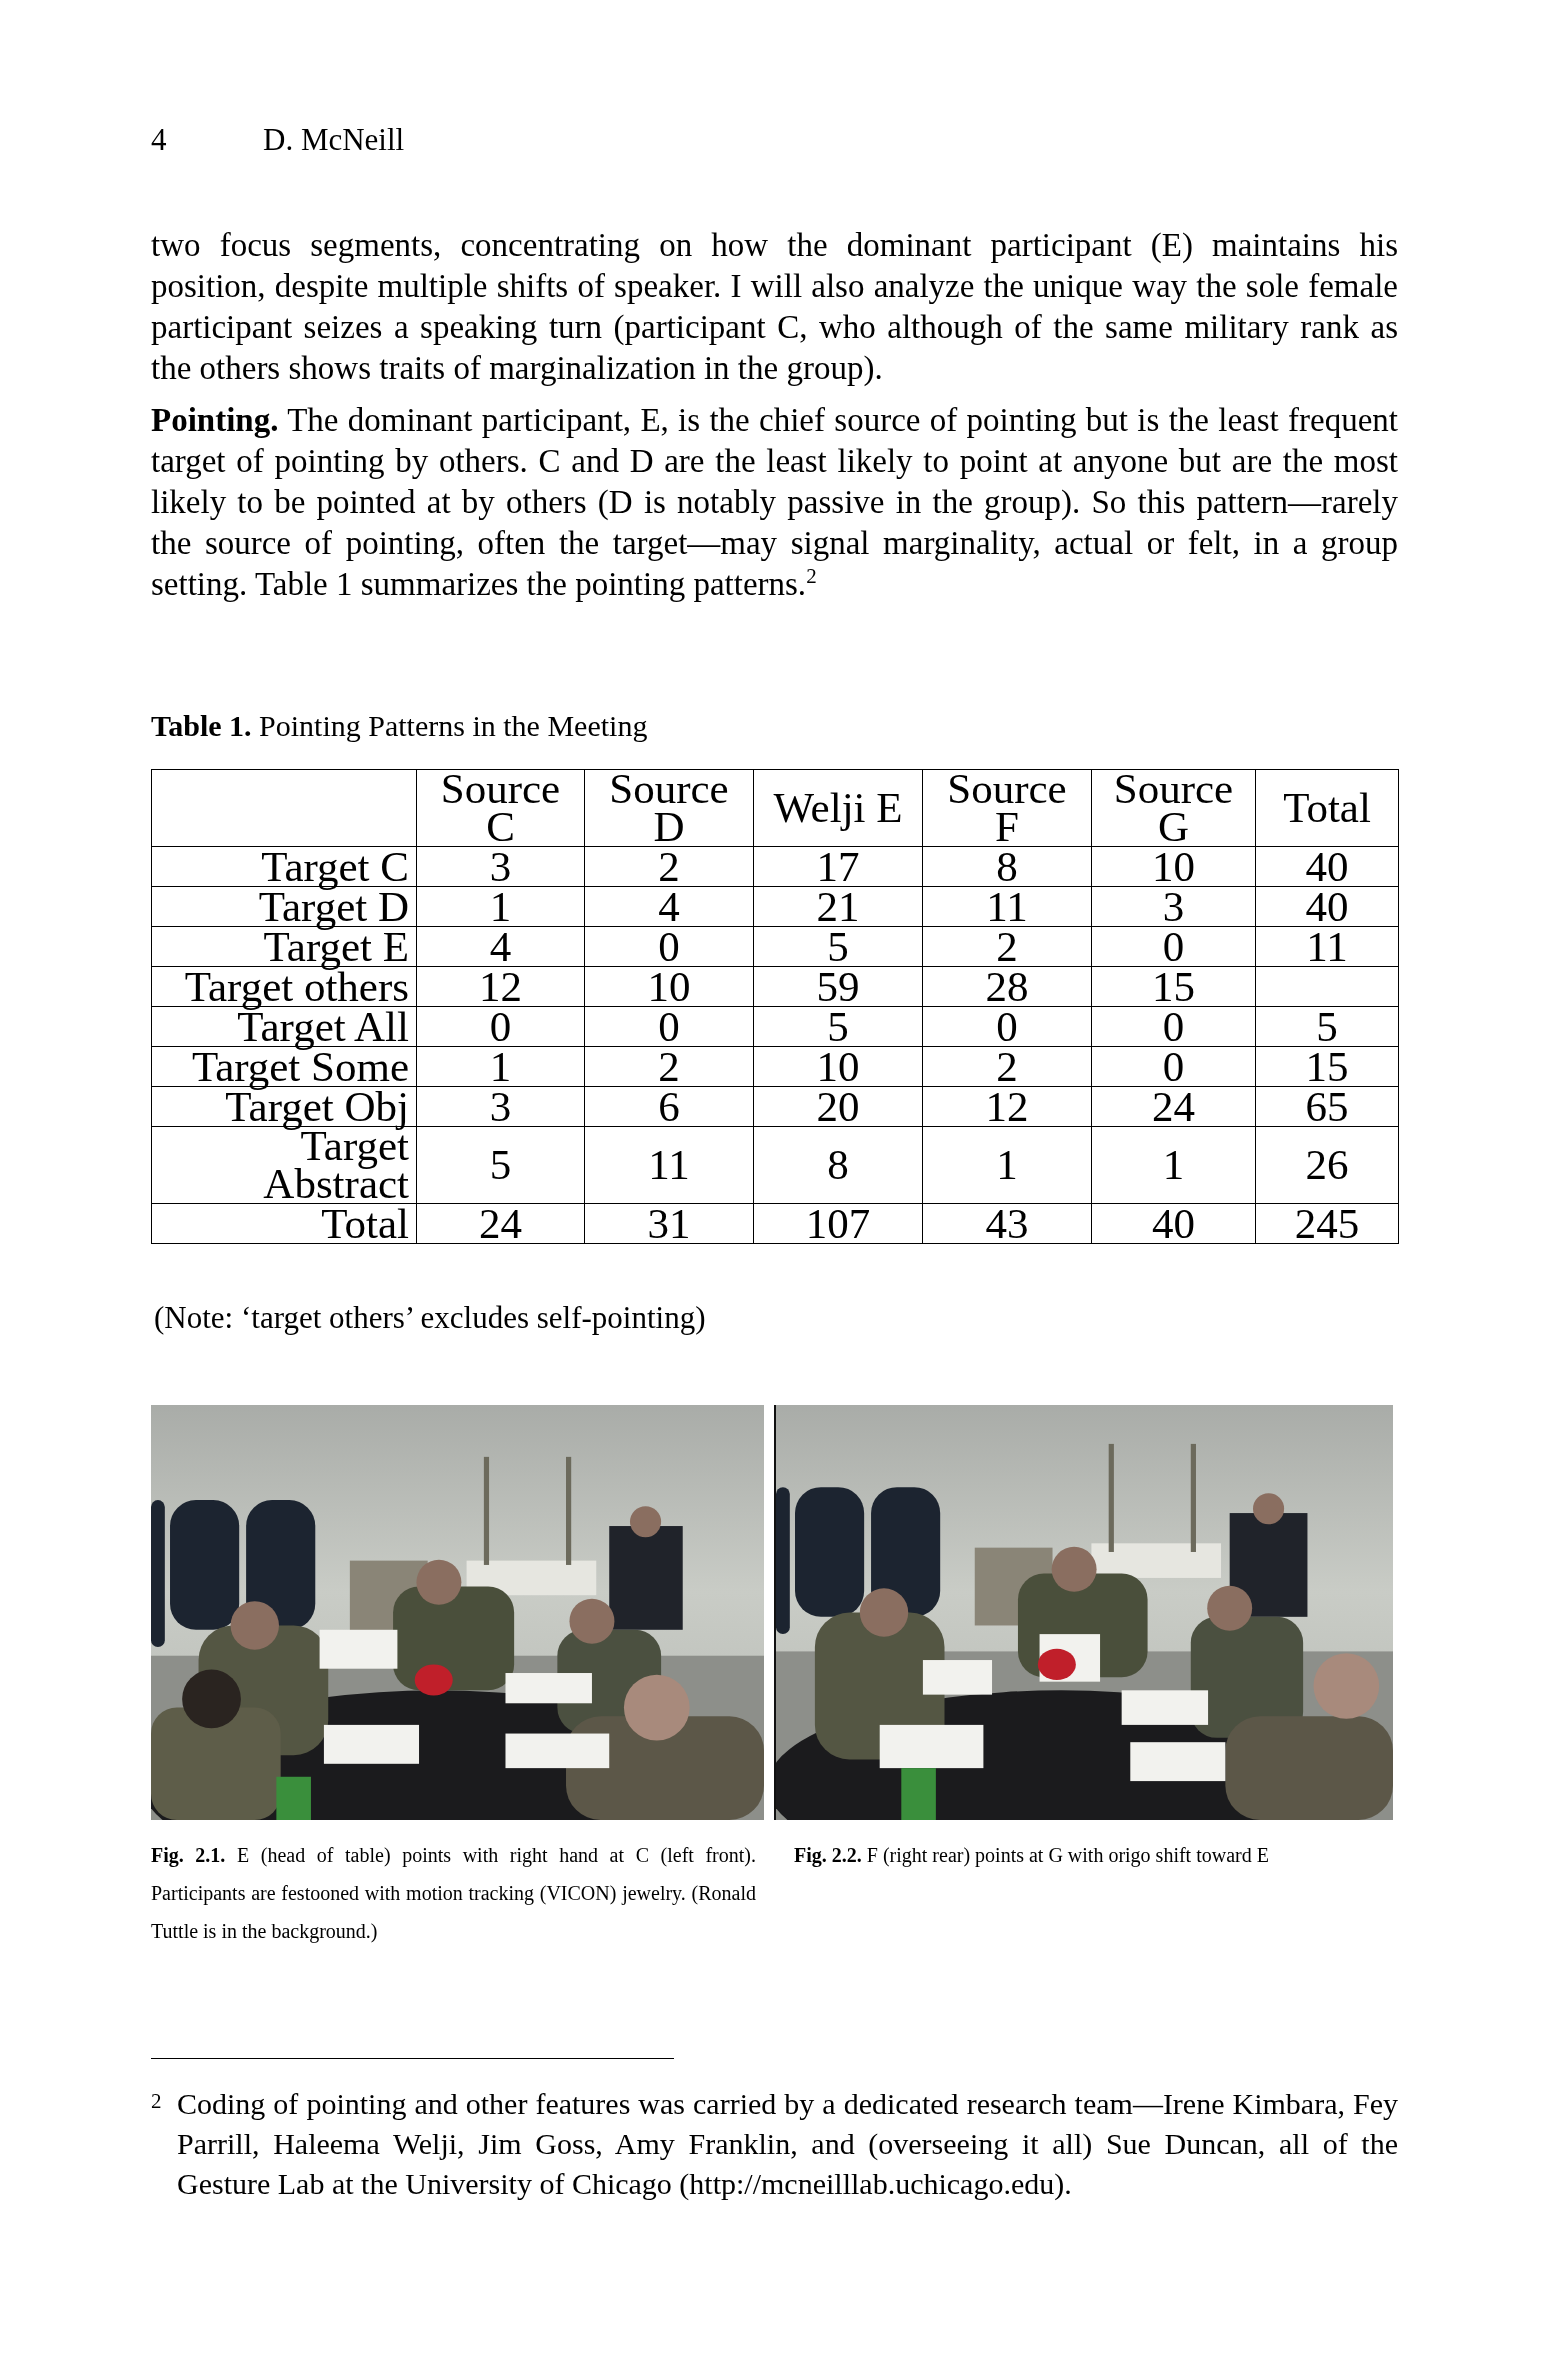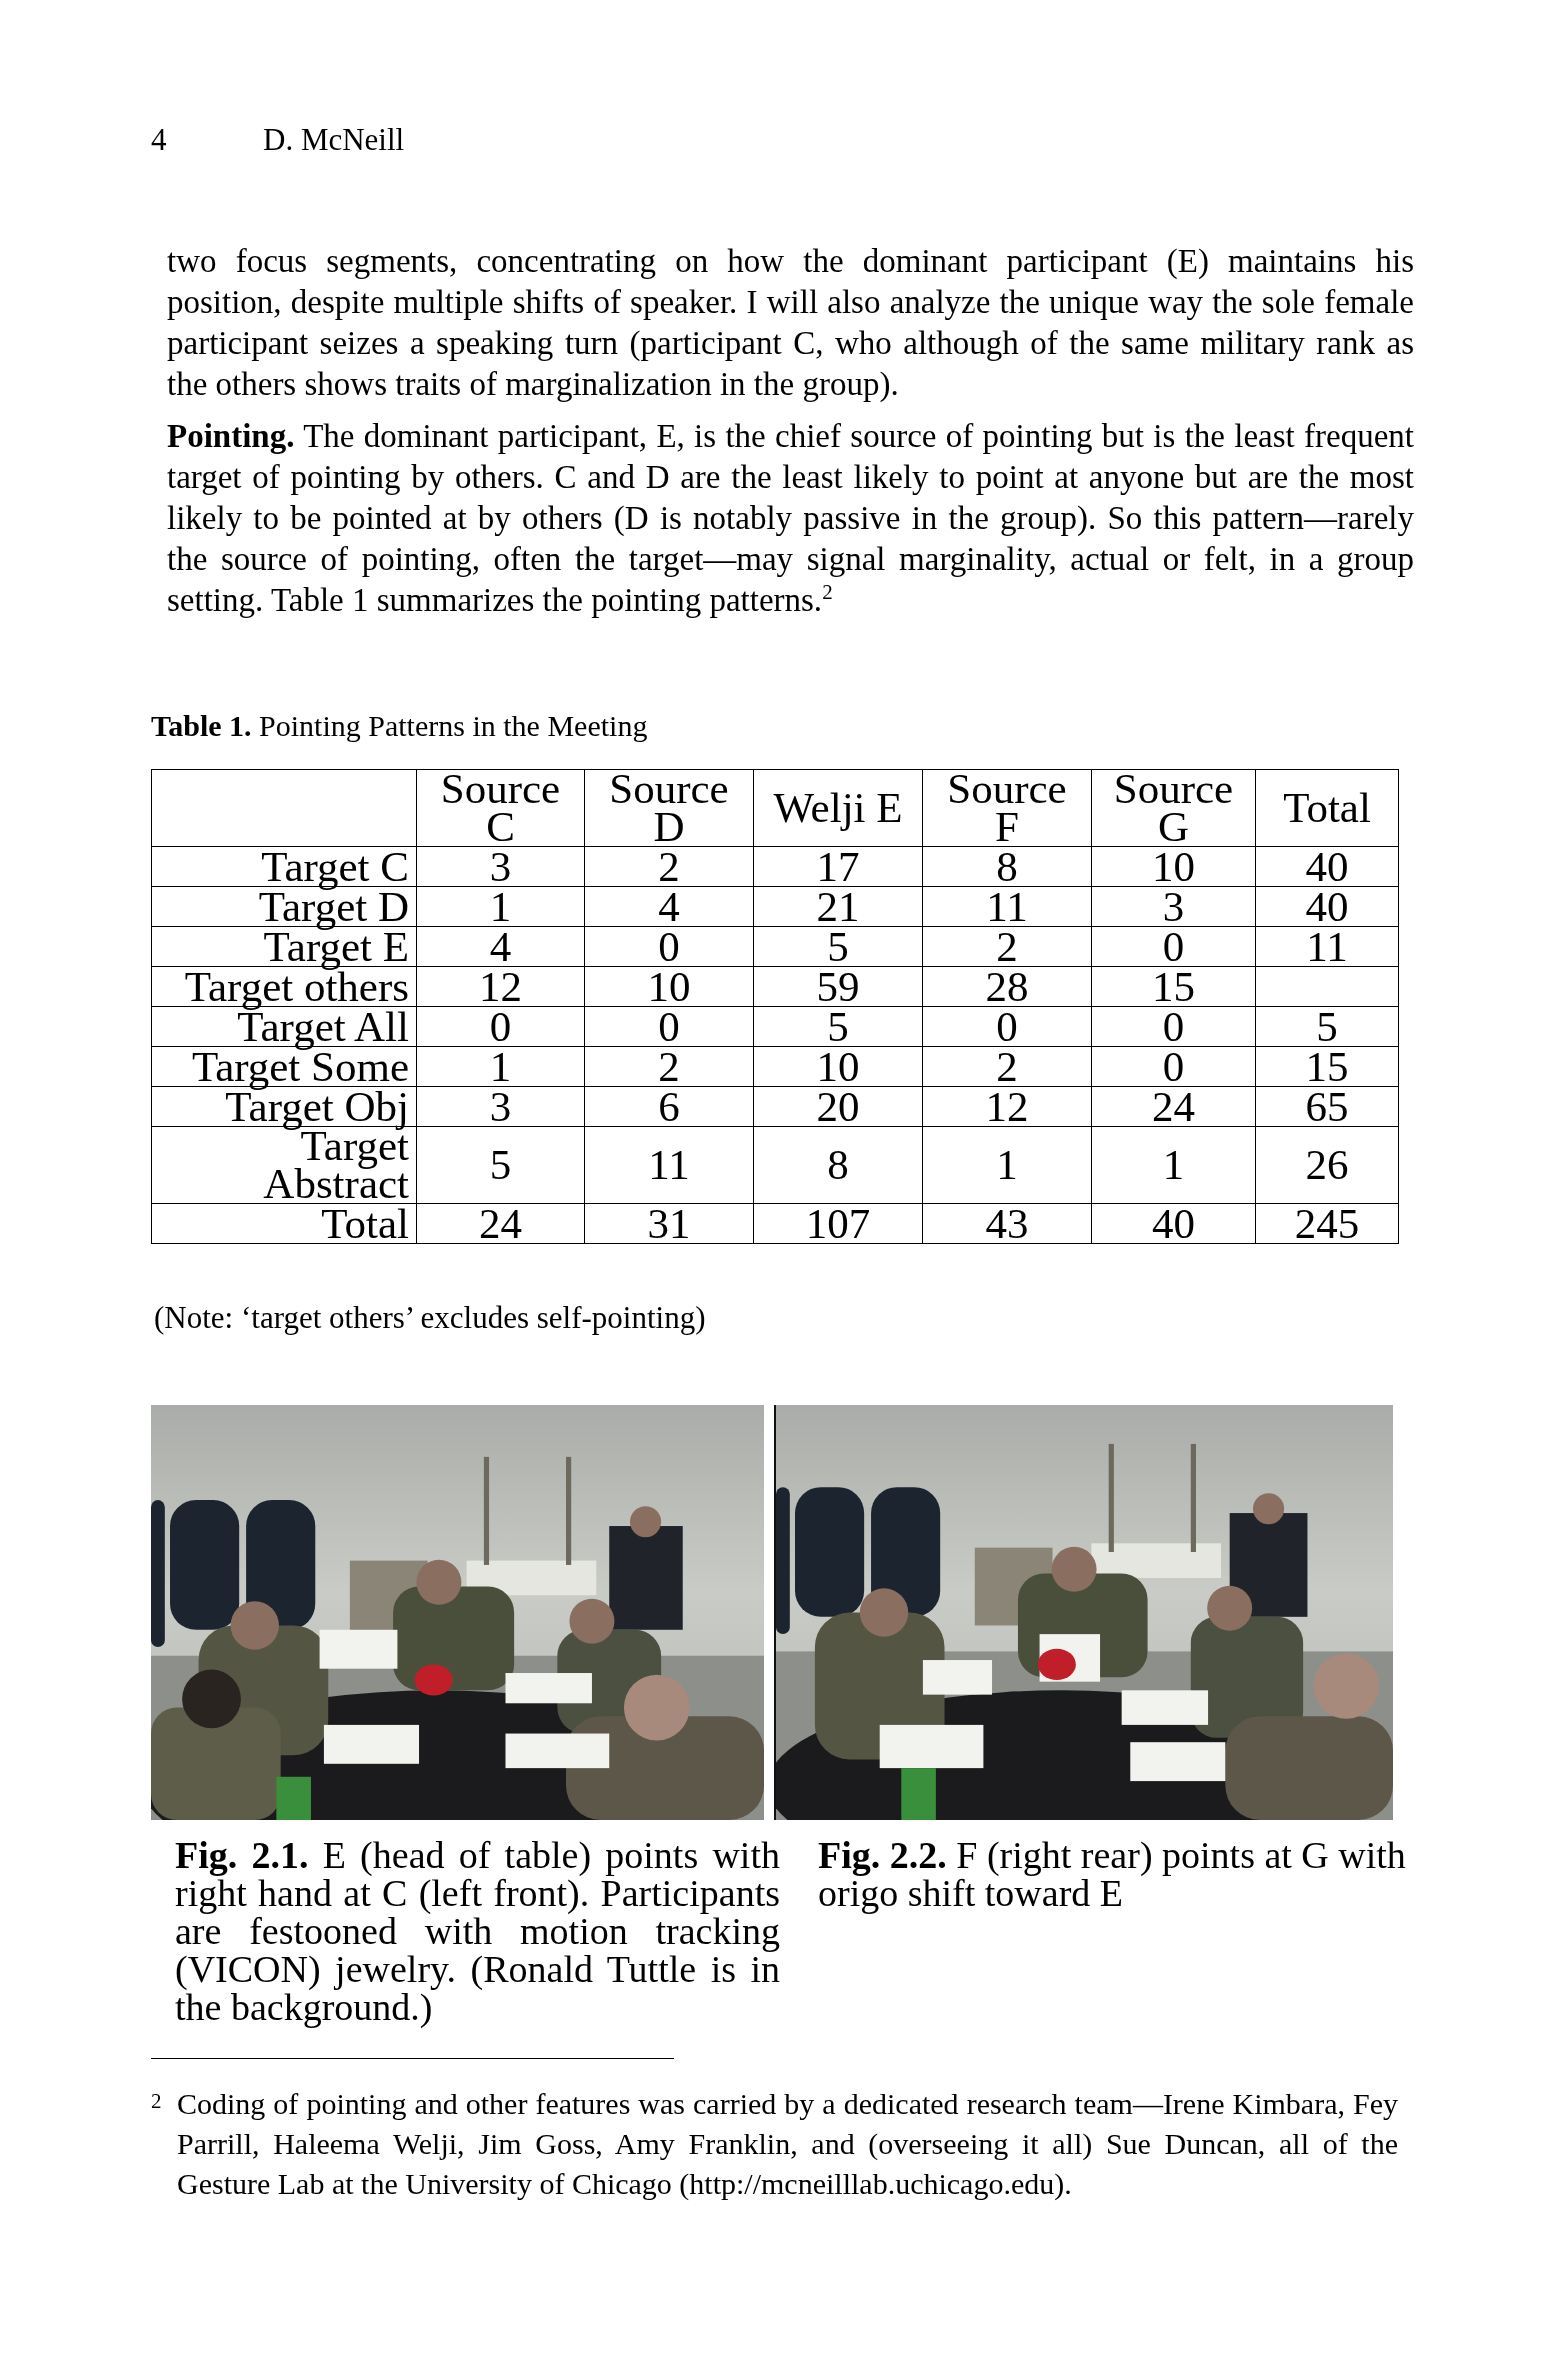--- a/index.html
+++ b/index.html
@@ -1,39 +1,39 @@
 <!DOCTYPE html>
 <html style="font-size:14px"><head>
 <meta charset="utf-8">
 <style>
   html, body { margin: 0; padding: 0; background: #ffffff; }
   body { width: 1549px; height: 2377px; position: relative; overflow: hidden;
          font-family: "Liberation Serif", "DejaVu Serif", serif; color: #000; }
   .abs { position: absolute; }
   .running-head { left: 151px; top: 121px; font-size: 31px; line-height: 38px; }
   .running-head .pno { display: inline-block; width: 112px; }
-  .para { left: 151px; width: 1247px; font-size: 33px; line-height: 41px; text-align: justify; margin: 16px; }
+  .para { left: 151px; width: 1247px; font-size: 33px; line-height: 41px; text-align: justify; margin: 0; }
   .para1 { top: 225px; }
   .para2 { top: 400px; }
   sup { font-size: 21px; line-height: 0; vertical-align: 12px; }
   .table-caption { left: 151px; width: 1247px; top: 707px; text-align: left; font-size: 30px; line-height: 38px; }
   .table-caption b { font-weight: bold; }
   table.data { position: absolute; left: 151px; top: 769px; width: 1248px; border-collapse: collapse;
                font-size: 43px; table-layout: fixed; }
   table.data td, table.data th { border: 1.7px solid #000; height: 39px; padding: 0 7px; line-height: 38px; font-weight: normal; }
   table.data th { text-align: center; }
   table.data td.rowlabel { text-align: right; padding-left: 19px; }
   table.data td.num { text-align: center; }
   table.data tr.italic td { }
   .note { left: 154px; top: 1297px; font-size: 31px; line-height: 41px; }
   .photo { position: absolute; top: 1405px; height: 415px; overflow: hidden; background: #b9bbb7; }
   .photo1 { left: 151px; width: 613px; }
   .photo2 { left: 774px; width: 617px; border-left: 2.6px solid #111; }
   .photo svg { width: 100%; height: 100%; display: block; }
-  .caption { top: 1836px; font-size: 38px; line-height: 38px; text-align: justify; margin-left: 24px; }
+  .caption { top: 1836px; font-size: 20px; line-height: 38px; text-align: justify; }
   .caption1 { left: 151px; width: 605px; }
   .caption2 { left: 794px; width: 605px; text-align: left; }
   .caption b { font-weight: bold; }
   .fn-rule { left: 151px; top: 2058px; width: 523px; height: 0; border-top: 1.7px solid #000; }
   .footnote { left: 151px; width: 1247px; top: 2084px; font-size: 30px; line-height: 40px; text-align: justify; }
   .footnote .fn-body { display: block; padding-left: 26px; }
   .footnote .fn-mark { position: absolute; left: 0; top: -3.5px; font-size: 21px; }
 </style>
 </head>
 <body>

